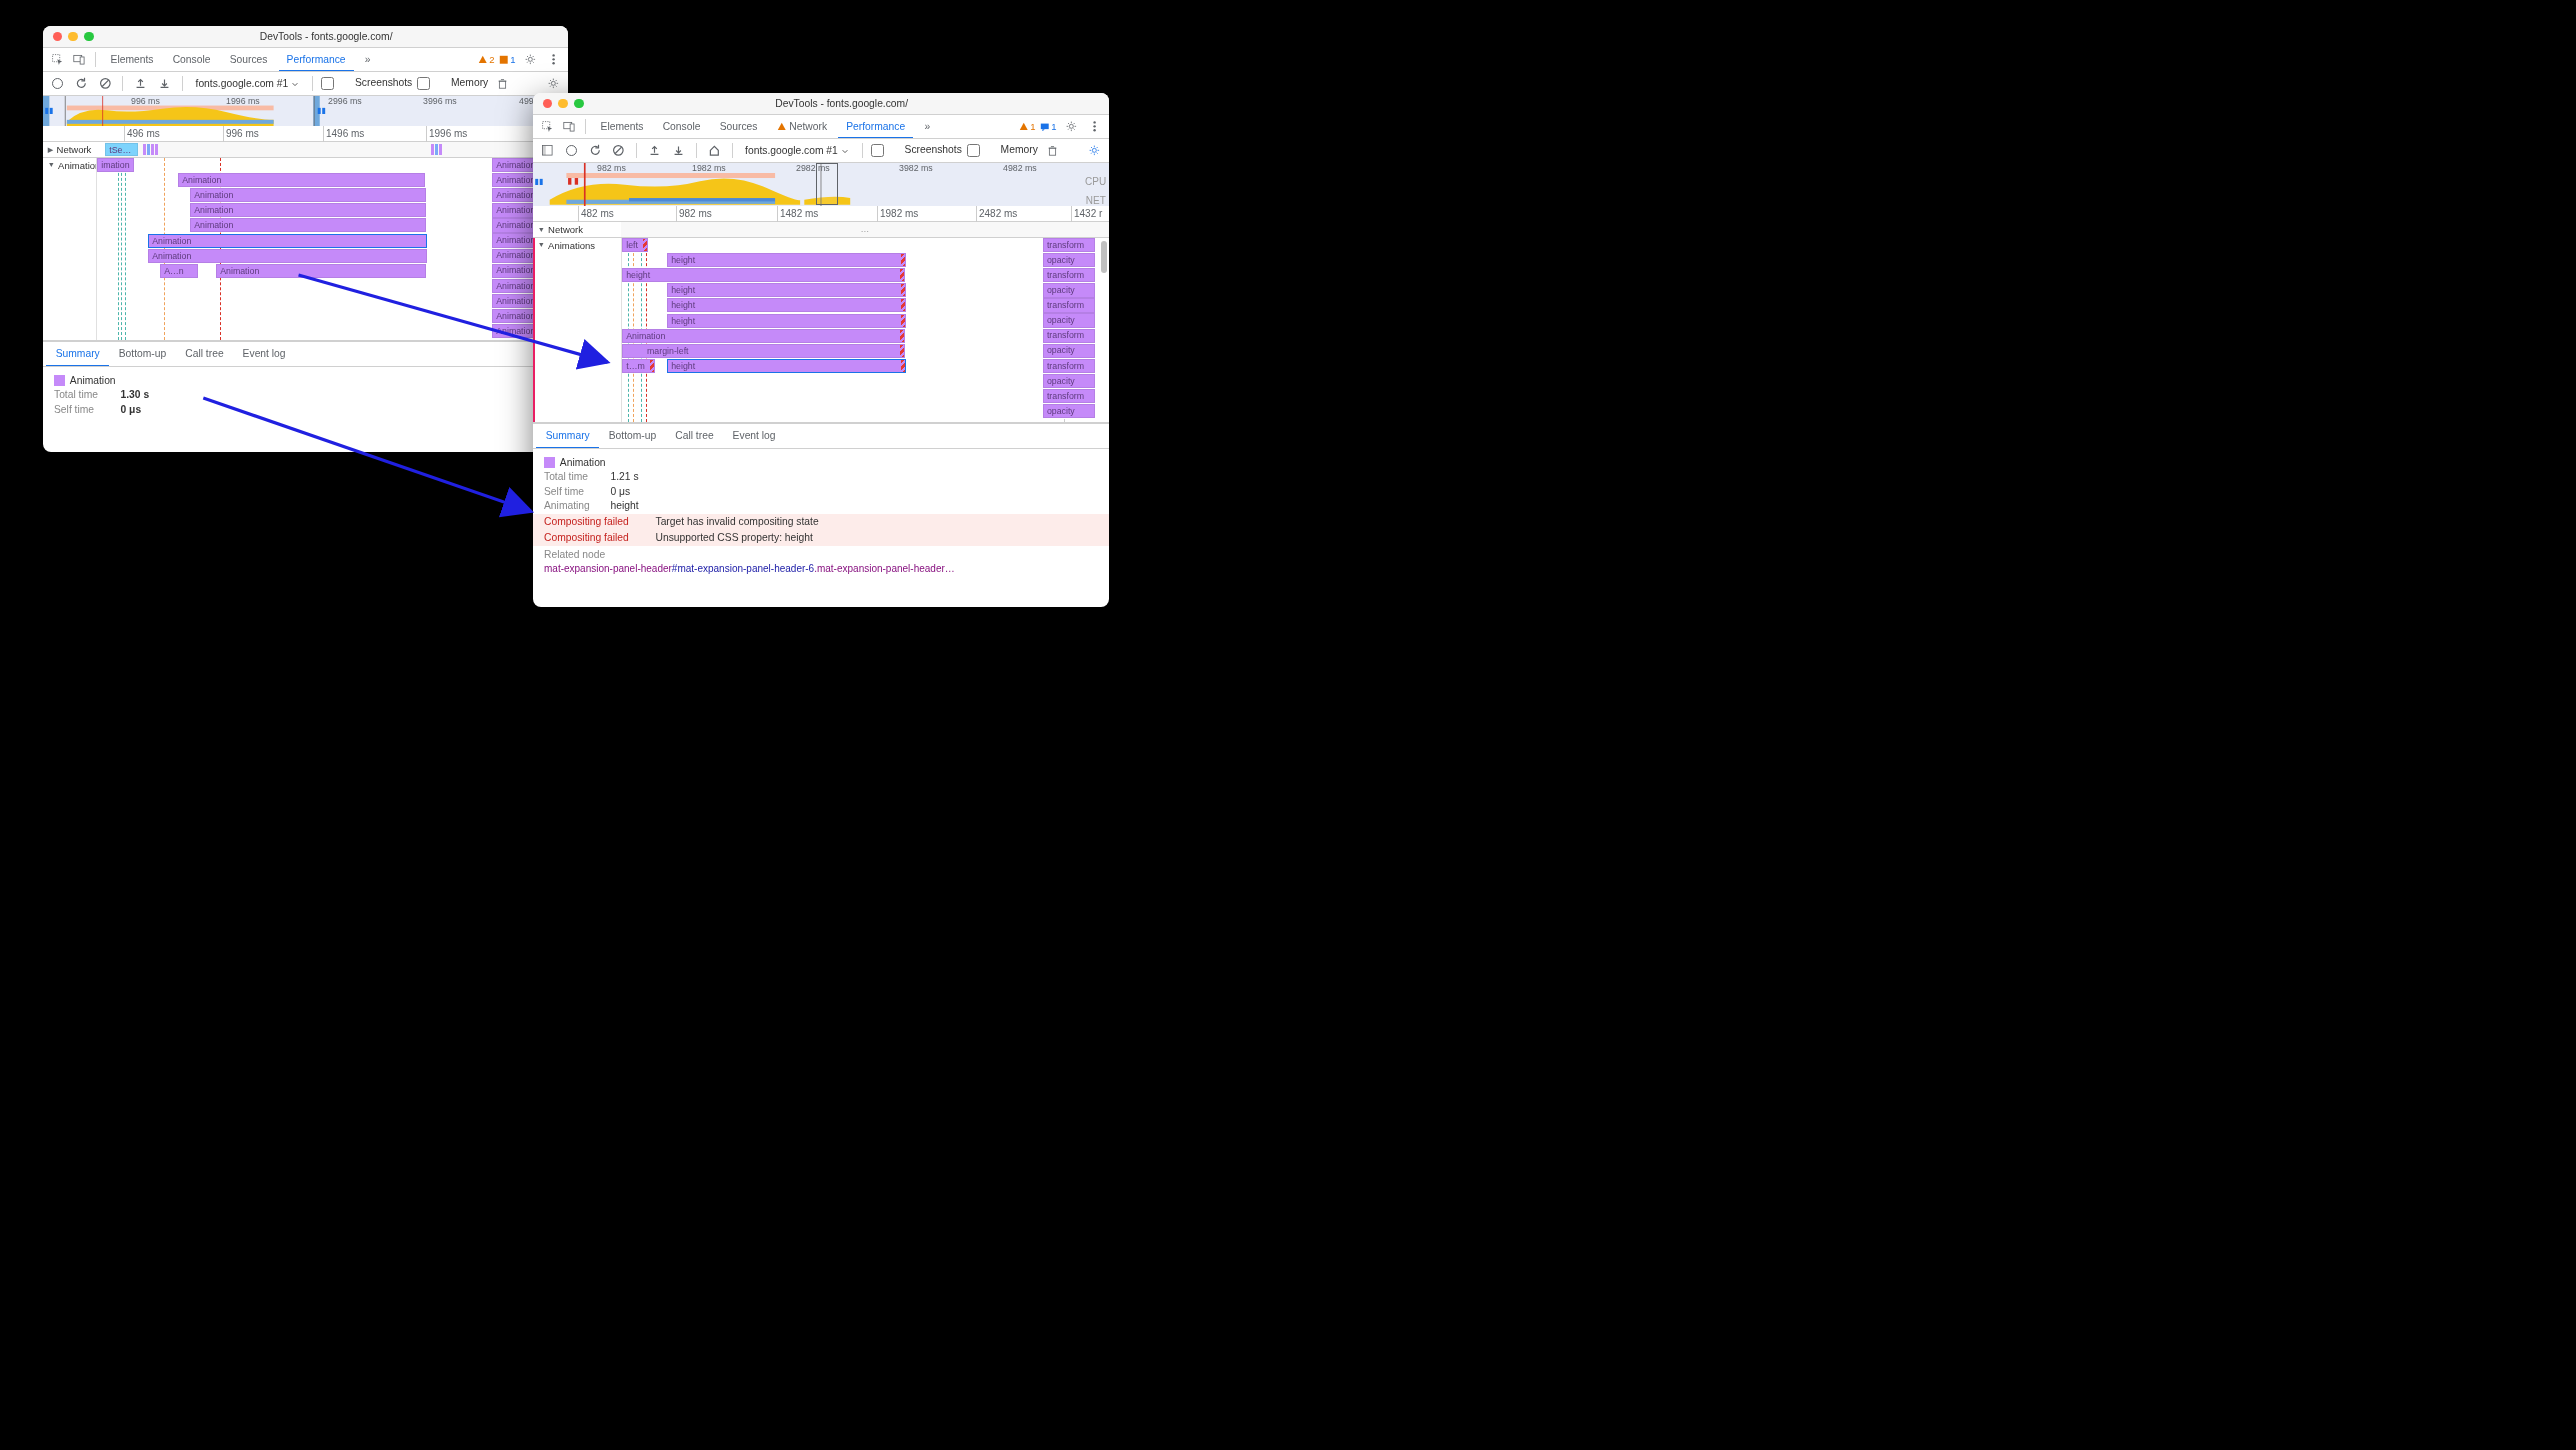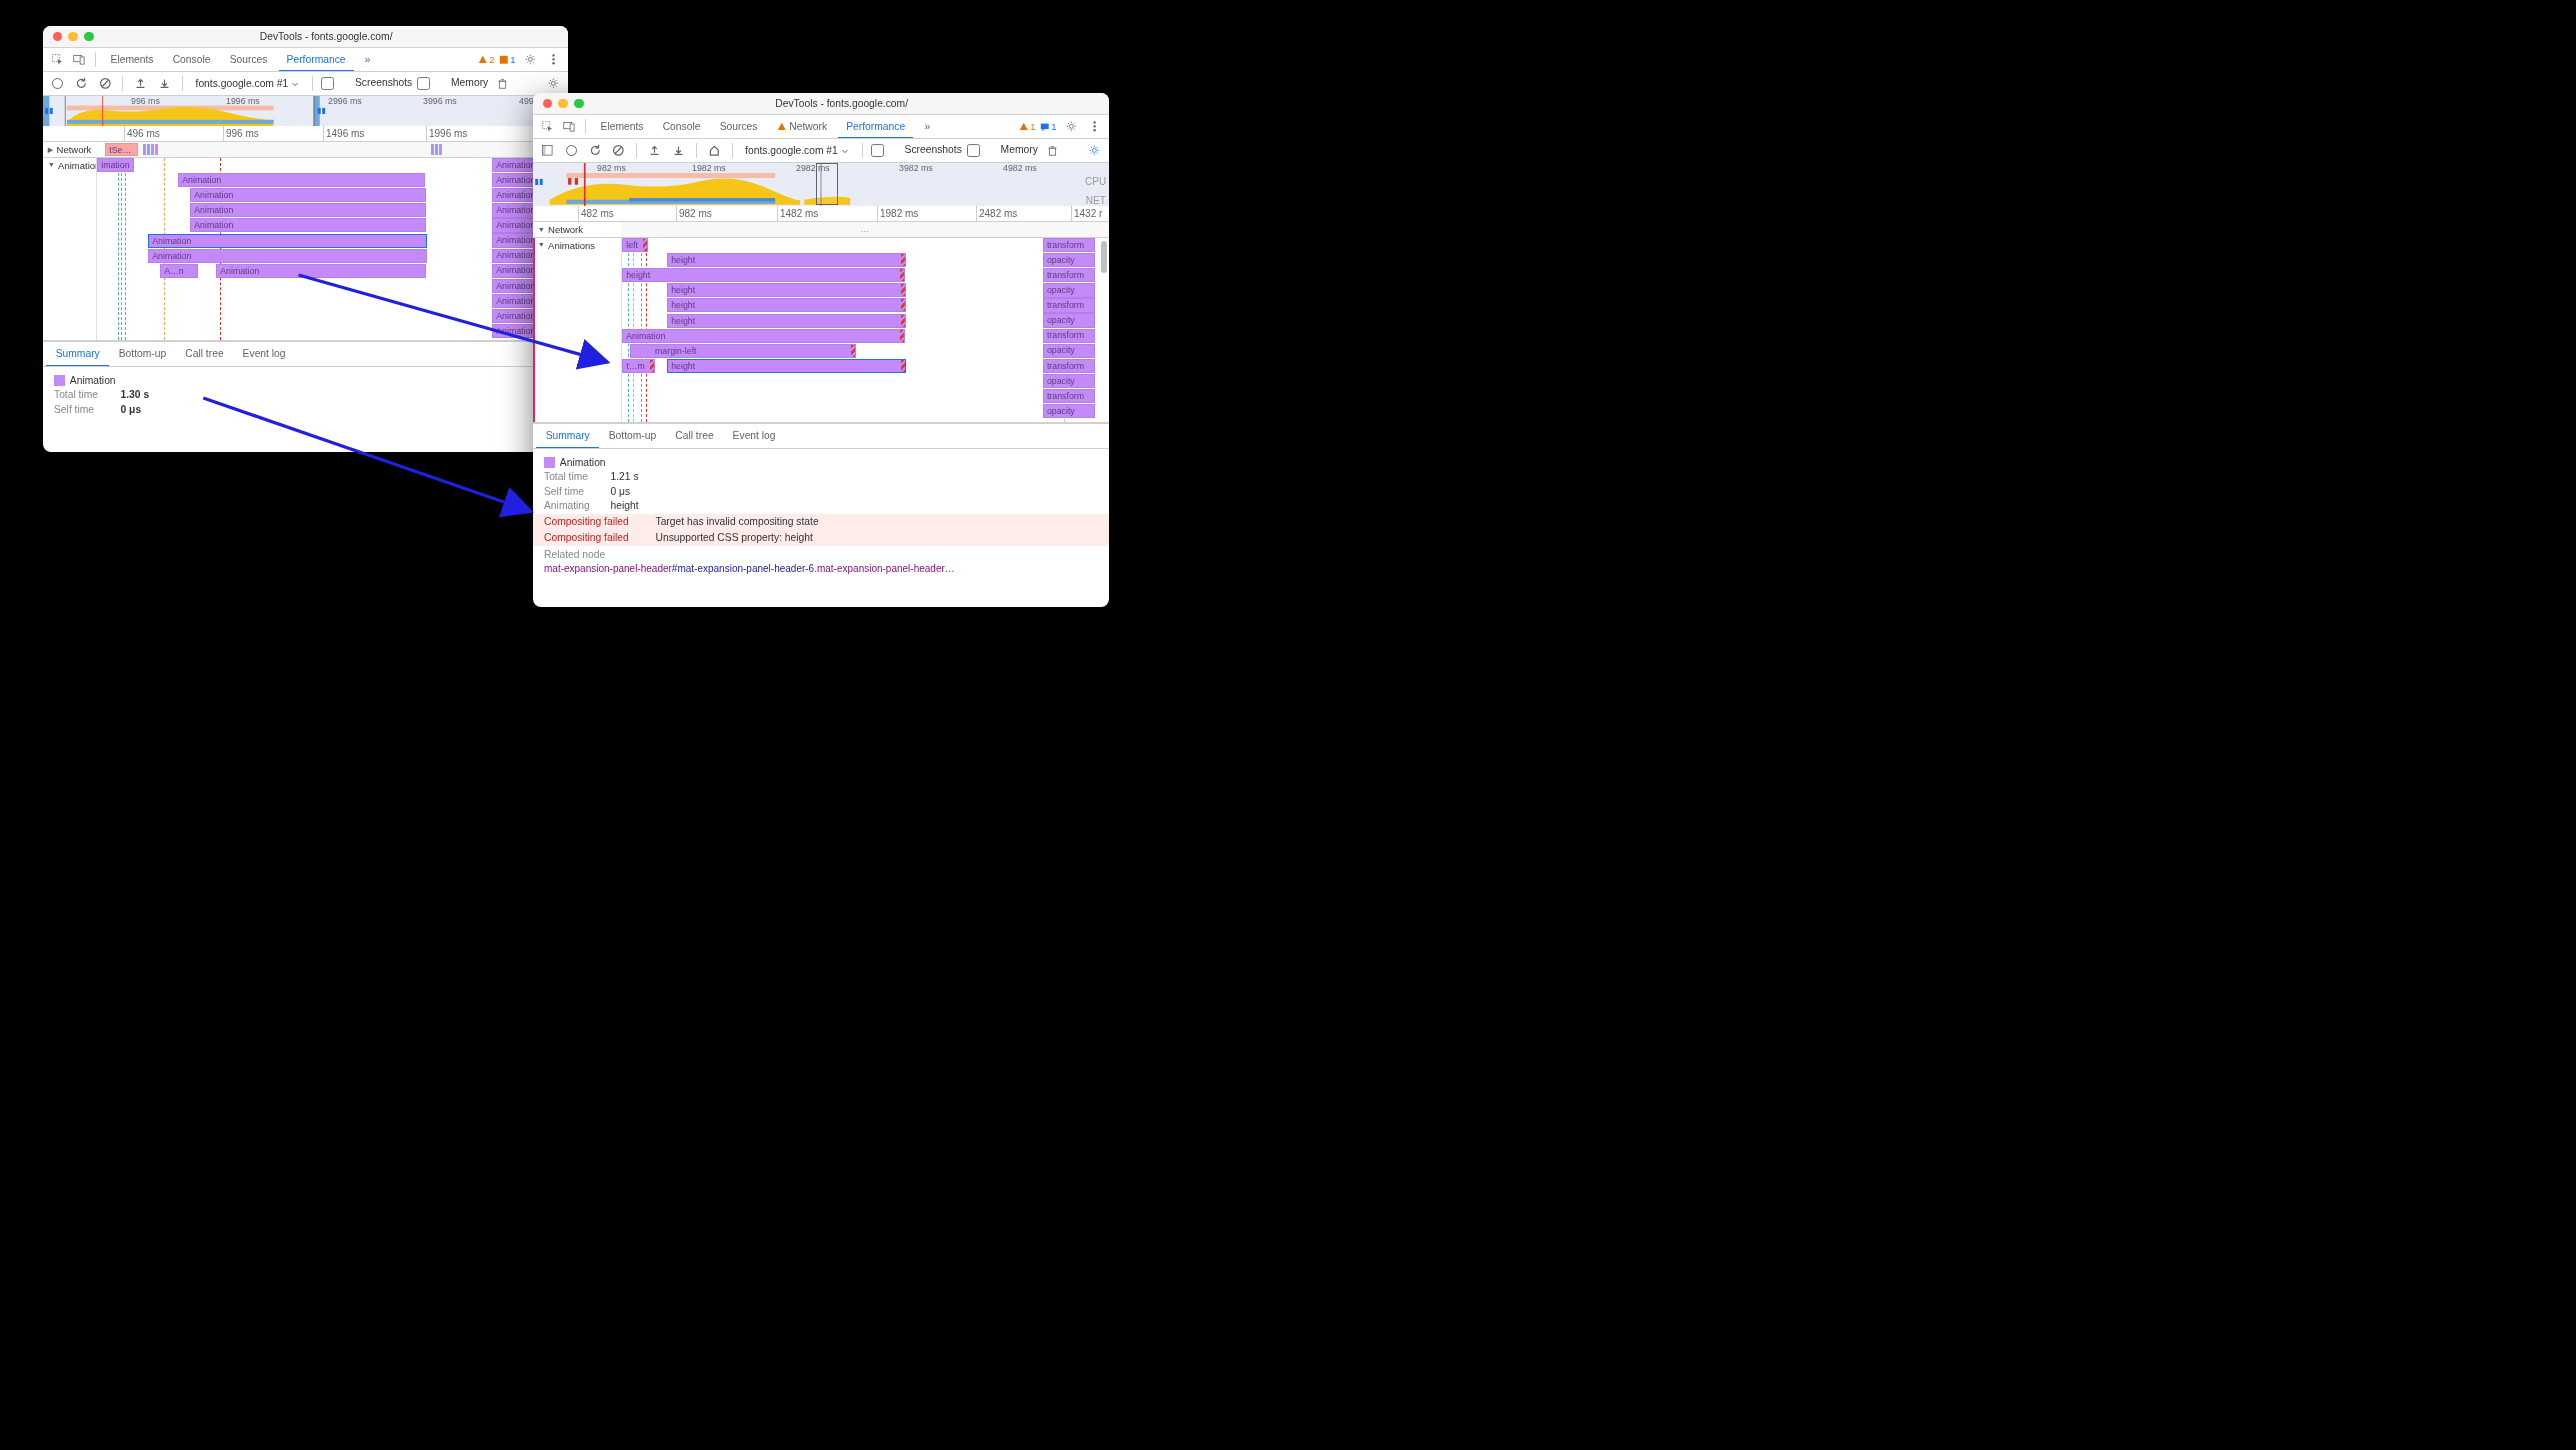--- a/index.html
+++ b/index.html
@@ -210,21 +210,21 @@
     <span class="ruler-tick" style="left:386px">1996 ms</span>
     <span class="ruler-tick" style="left:493px">249</span>
   </div>
 
   <div class="track-section" style="height:16px">
     <div class="track-label" style="width:62px">
         <span class="disclosure">▶</span>
         <span>Network</span>
       </div>
     <div class="track-content" style="background:#f8f8f8">
-      <div class="flame-bar" style="left:0;width:33px;top:0.8px;background:#fca5a5">tSe…</div>
+      <div class="flame-bar" style="left:0;width:33px;top:0.8px;background:#7dd3fc">tSe…</div>
       <div style="position:absolute;left:38px;top:1.6px;display:flex;gap:0.8px">
         <span style="width:3.2px;height:11px;background:#c58af9;display:inline-block"></span>
         <span style="width:3.2px;height:11px;background:#7baaf7;display:inline-block"></span>
         <span style="width:3.2px;height:11px;background:#c58af9;display:inline-block"></span>
         <span style="width:3.2px;height:11px;background:#c58af9;display:inline-block"></span>
       </div>
       <div style="position:absolute;left:326px;top:1.6px;display:flex;gap:0.8px">
         <span style="width:3.2px;height:11px;background:#c58af9;display:inline-block"></span>
         <span style="width:3.2px;height:11px;background:#7baaf7;display:inline-block"></span>
         <span style="width:3.2px;height:11px;background:#c58af9;display:inline-block"></span>
@@ -484,21 +484,21 @@
       <div class="grid-line" style="left:24px;border-color:#d93025"></div>
       <div class="grid-line" style="left:442px;border-color:#ccc"></div>
       <div id="right-flame">
           <div class="flame-bar sawtooth" style="left: 0px; width: 25.5px; top: 0px;">left</div>
           <div class="flame-bar sawtooth" style="left: 45px; width: 239px; top: 15px;">height</div>
           <div class="flame-bar sawtooth" style="left: 0px; width: 283px; top: 30px;">height</div>
           <div class="flame-bar sawtooth" style="left: 45px; width: 239px; top: 45px;">height</div>
           <div class="flame-bar sawtooth" style="left: 45px; width: 239px; top: 60px;">height</div>
           <div class="flame-bar sawtooth" style="left: 45px; width: 239px; top: 76px;">height</div>
           <div class="flame-bar sawtooth" style="left: 0px; width: 283px; top: 91px;">Animation</div>
-          <div class="flame-bar sawtooth" style="left: 8px; width: 226px; top: 106px; padding-left: 24px;">margin-left</div>
+          <div class="flame-bar sawtooth" style="left: 0px; width: 283px; top: 106px; padding-left: 24px;">margin-left</div>
           <div class="flame-bar sawtooth" style="left: 0px; width: 33px; top: 121px;">t…m</div>
           <div class="flame-bar selected sawtooth" style="left: 45px; width: 239px; top: 121px;">height</div>
         </div>
       <div class="side-bars" id="right-side" style="top:0;width:52px;right:14.3px">
           <div class="side-bar">transform</div>
           <div class="side-bar">opacity</div>
           <div class="side-bar">transform</div>
           <div class="side-bar">opacity</div>
           <div class="side-bar">transform</div>
           <div class="side-bar">opacity</div>

